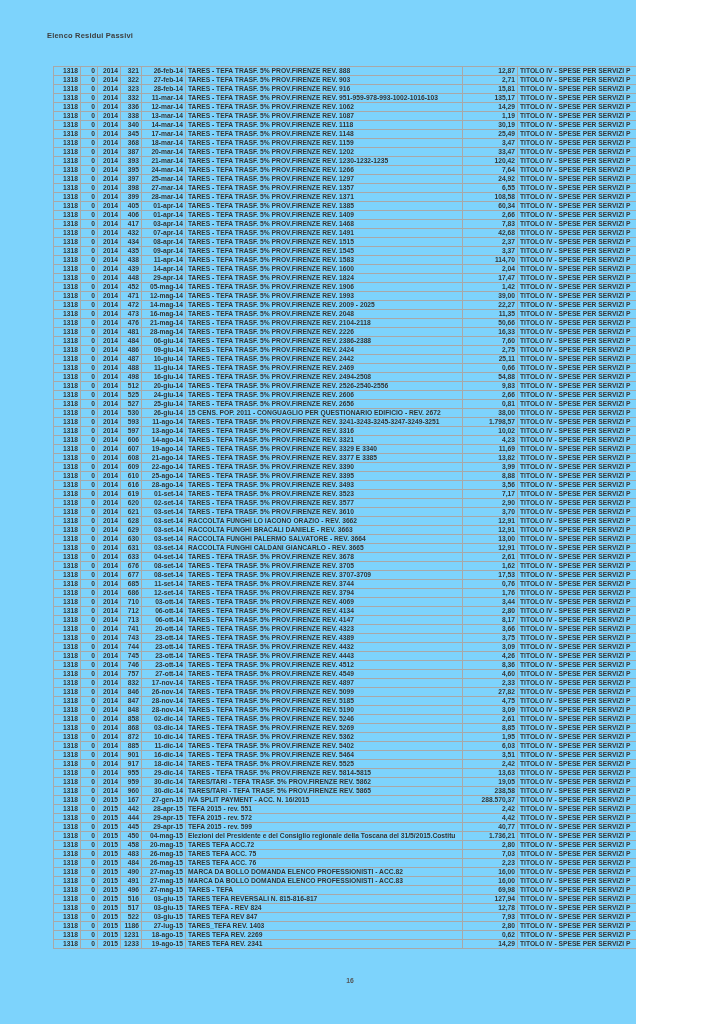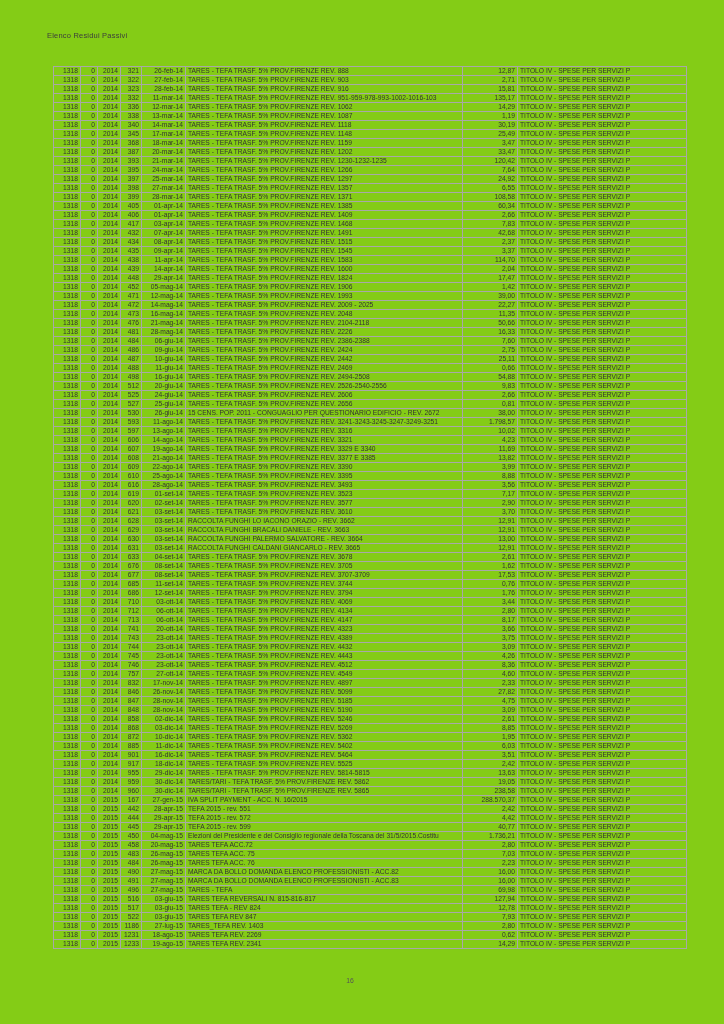--- a/index.html
+++ b/index.html
@@ -1,18 +1,18 @@
 <!DOCTYPE html>
 <html><head>
 <meta charset="utf-8">
 <style>
   html,body { margin:0; padding:0; background:#ffffff; }
   .page {
-    position:relative; width:724px; height:1024px; background:#84cc16;
-    font-family:"Liberation Sans", sans-serif; color:#333; overflow:hidden;
+    position:relative; width:636px; height:1024px; background:#7dd3fc;
+    font-family:"Liberation Sans", sans-serif; color:#333; overflow:hidden;font-weight:bold;
   }
   .doc-title {
     position:absolute; left:47px; top:31px;
     font-size:7.5px; color:#3d3d3d; letter-spacing:0.2px;
   }
   .tablewrap { position:absolute; left:53px; top:66px; }
   table.residui {
     border-collapse:collapse; table-layout:fixed; width:633px;
     border:1.5px solid #4a4a4a;
   }

